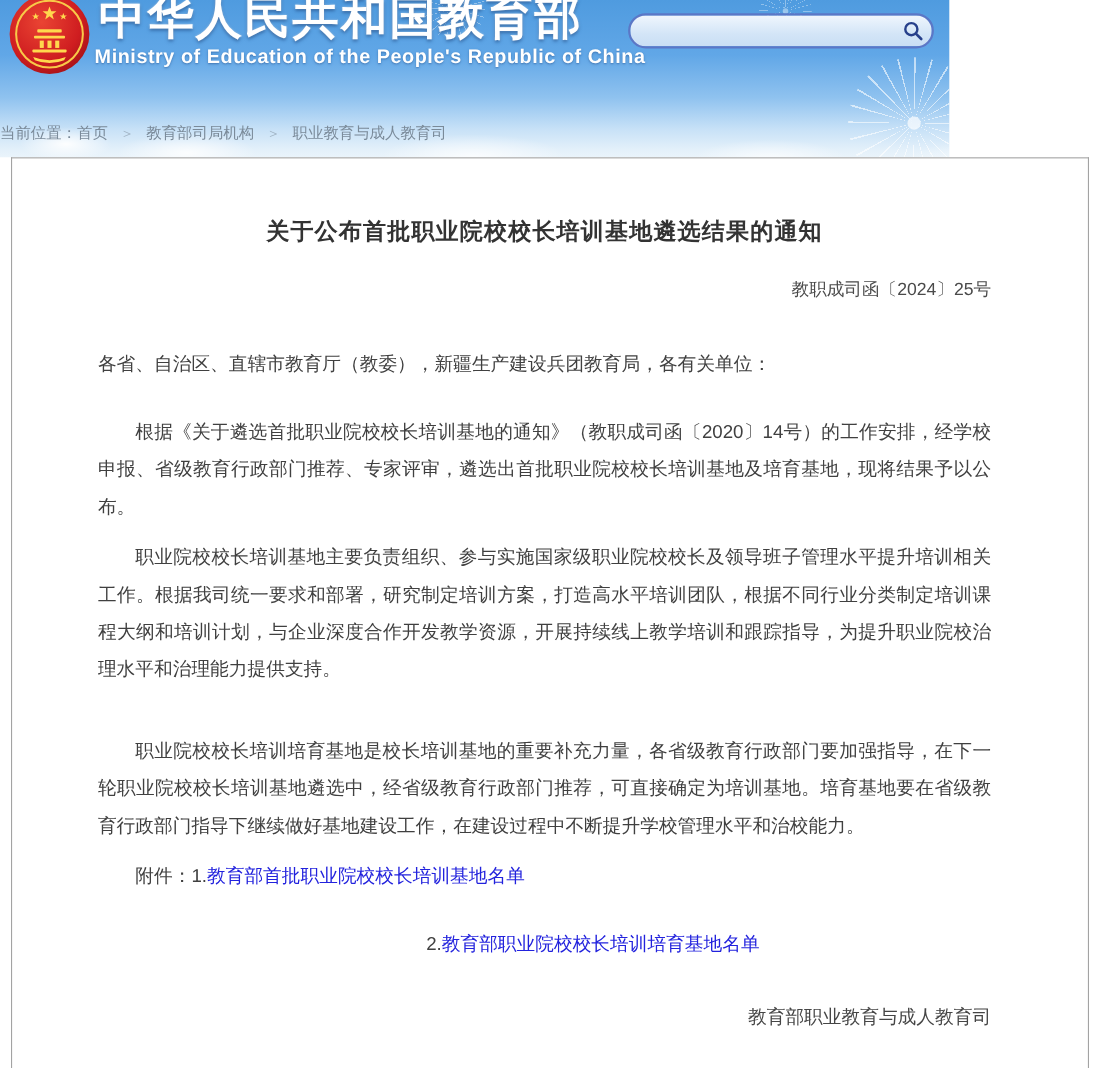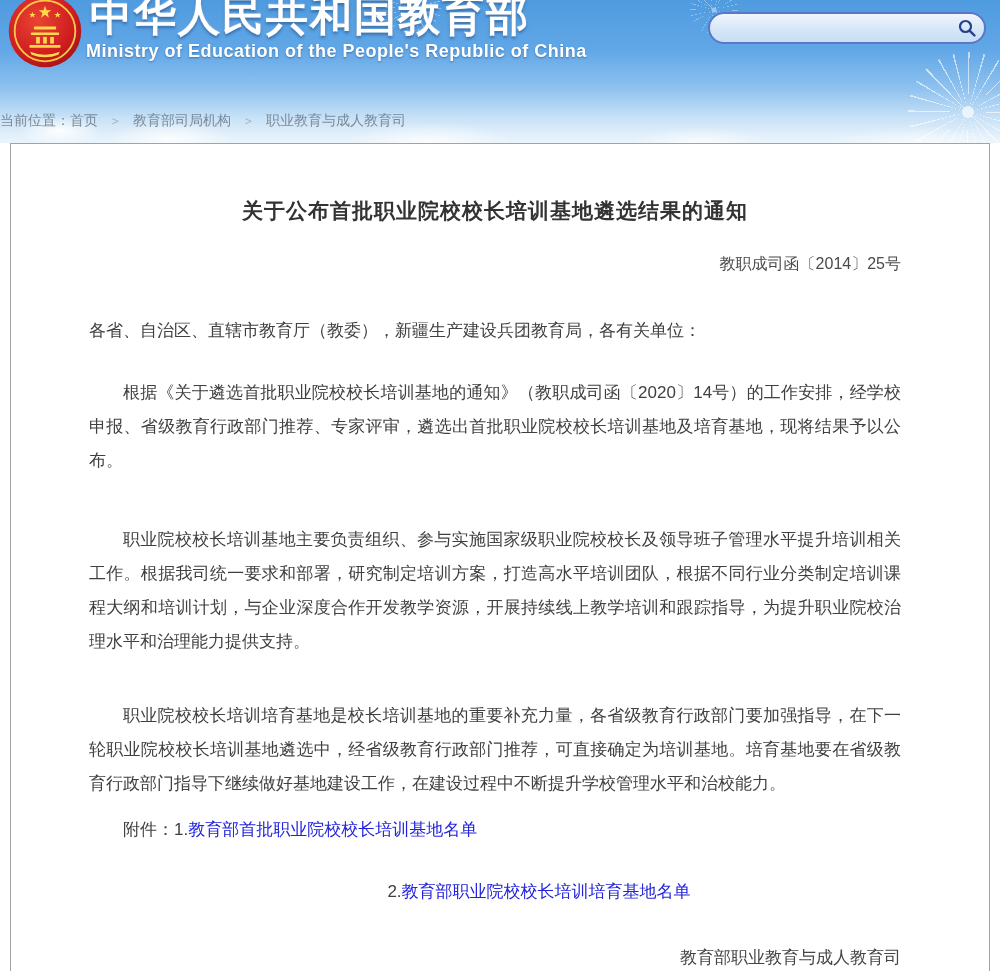--- a/index.html
+++ b/index.html
@@ -4,21 +4,21 @@
 <style>
   * { box-sizing: border-box; margin: 0; padding: 0; }
   html, body {
     width: 1000px; height: 971px; overflow: hidden;
     background: #ffffff;
     font-family: "Liberation Sans", "DejaVu Sans", sans-serif;
   }
 
   
   .banner {
-    position: relative; width: 1000px; height: 143px; overflow: hidden;
+    position: relative; width: 863px; height: 143px; overflow: hidden;
     background: linear-gradient(180deg, #4f9bdf 0%, #61a7e7 35%, #8fc2ef 62%,
                 #c7e1f7 82%, #e3f0fa 95%, #eaf4fb 100%);
   }
   .clouds {
     position: absolute; left: 0; bottom: 0; width: 1000px; height: 70px;
     background:
       radial-gradient(60px 22px at 60px 58px,  rgba(255,255,255,.95) 0%, rgba(255,255,255,0) 70%),
       radial-gradient(90px 26px at 170px 66px, rgba(255,255,255,.85) 0%, rgba(255,255,255,0) 70%),
       radial-gradient(120px 30px at 430px 70px, rgba(255,255,255,.8) 0%, rgba(255,255,255,0) 70%),
       radial-gradient(100px 26px at 700px 72px, rgba(255,255,255,.75) 0%, rgba(255,255,255,0) 70%),
@@ -78,21 +78,21 @@
   .doc-title {
     text-align: center; font-size: 21px; font-weight: bold; color: #333333;
     line-height: 30px; letter-spacing: 1px;
   }
   .doc-number {
     text-align: right; font-size: 16px; color: #4a4a4a; margin-top: 26px; line-height: 24px;
   }
   .salutation { margin-top: 38px; font-size: 17px; line-height: 34px; }
   .para { font-size: 17px; line-height: 34px; text-indent: 2em; text-align: justify; }
   .para-2 { margin-top: 28px; }
-  .para-3 { margin-top: 45px; }
+  .para-3 { margin-top: 12px; }
   .para-4 { margin-top: 40px; }
   .attach-line { font-size: 17px; line-height: 34px; }
   .attach-1 { margin-top: 12px; text-indent: 2em; }
   .attach-2 { margin-top: 28px; padding-left: calc(2em + 54px); text-align: center; }
   .attach-link { color: #2222dd; text-decoration: none; cursor: pointer; }
   .signature { margin-top: 32px; text-align: right; font-size: 17px; line-height: 34px; color: #454545; }
 </style>
 </head>
 <body>
 
@@ -150,21 +150,21 @@
     <a class="crumb-link">教育部司局机构</a>
     <span class="sep">＞</span>
     <a class="crumb-link">职业教育与成人教育司</a>
   </div>
 </div>
 
 <div class="content-box">
 
   <h1 class="doc-title">关于公布首批职业院校校长培训基地遴选结果的通知</h1>
 
-  <div class="doc-number">教职成司函〔2014〕25号</div>
+  <div class="doc-number">教职成司函〔2024〕25号</div>
 
   <p class="salutation">各省、自治区、直辖市教育厅（教委），新疆生产建设兵团教育局，各有关单位：</p>
 
   <p class="para para-2">根据《关于遴选首批职业院校校长培训基地的通知》（教职成司函〔2020〕14号）的工作安排，经学校申报、省级教育行政部门推荐、专家评审，遴选出首批职业院校校长培训基地及培育基地，现将结果予以公布。</p>
   <p class="para para-3">职业院校校长培训基地主要负责组织、参与实施国家级职业院校校长及领导班子管理水平提升培训相关工作。根据我司统一要求和部署，研究制定培训方案，打造高水平培训团队，根据不同行业分类制定培训课程大纲和培训计划，与企业深度合作开发教学资源，开展持续线上教学培训和跟踪指导，为提升职业院校治理水平和治理能力提供支持。</p>
   <p class="para para-4">职业院校校长培训培育基地是校长培训基地的重要补充力量，各省级教育行政部门要加强指导，在下一轮职业院校校长培训基地遴选中，经省级教育行政部门推荐，可直接确定为培训基地。培育基地要在省级教育行政部门指导下继续做好基地建设工作，在建设过程中不断提升学校管理水平和治校能力。</p>
 
   <p class="attach-line attach-1">
     <span>附件：</span><span>1.</span><a class="attach-link">教育部首批职业院校校长培训基地名单</a>
   </p>

